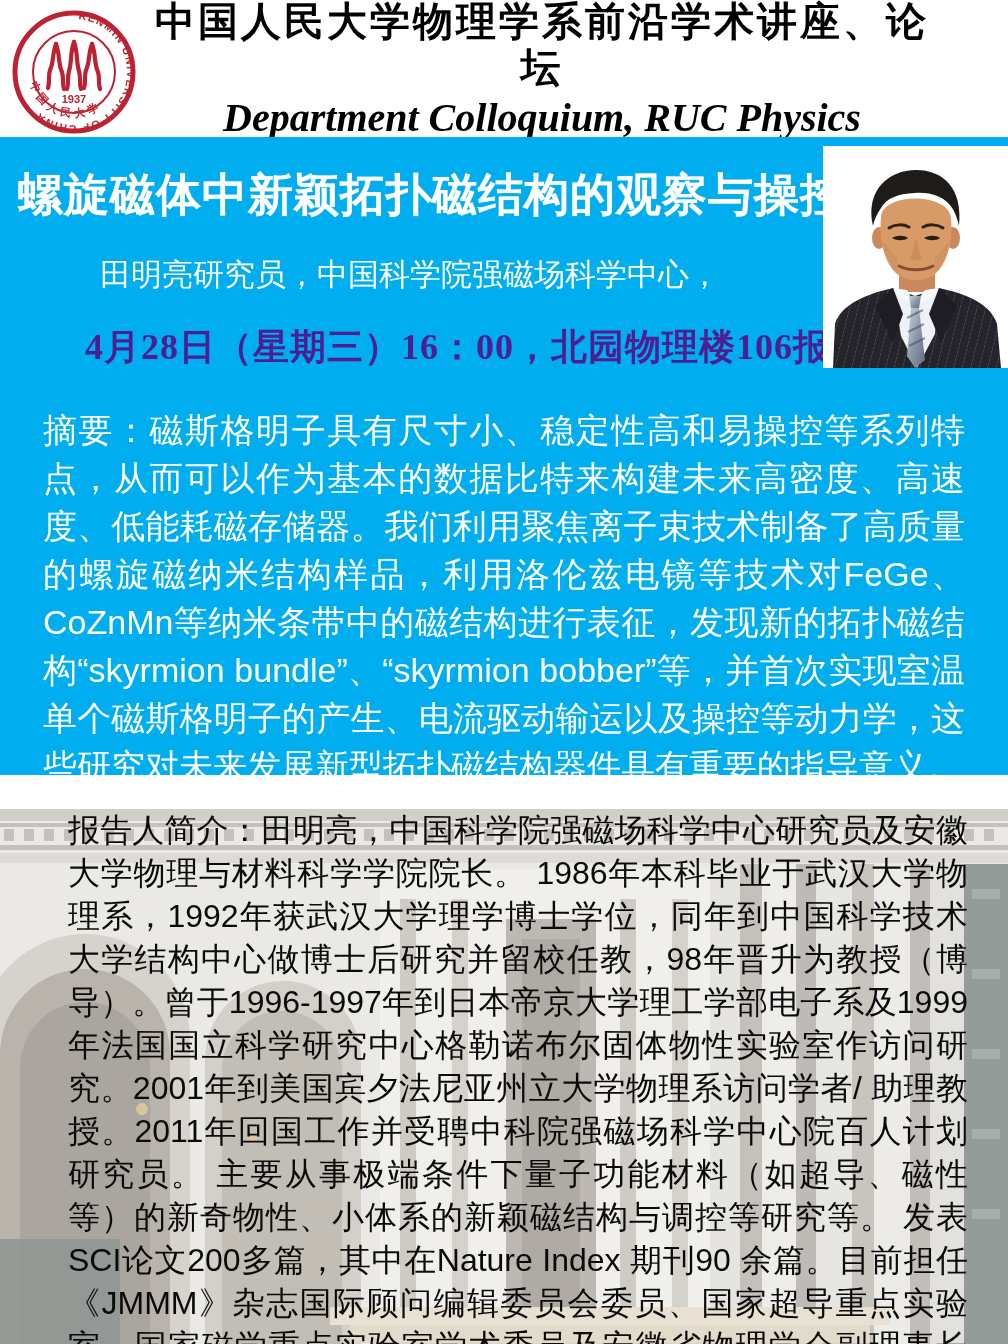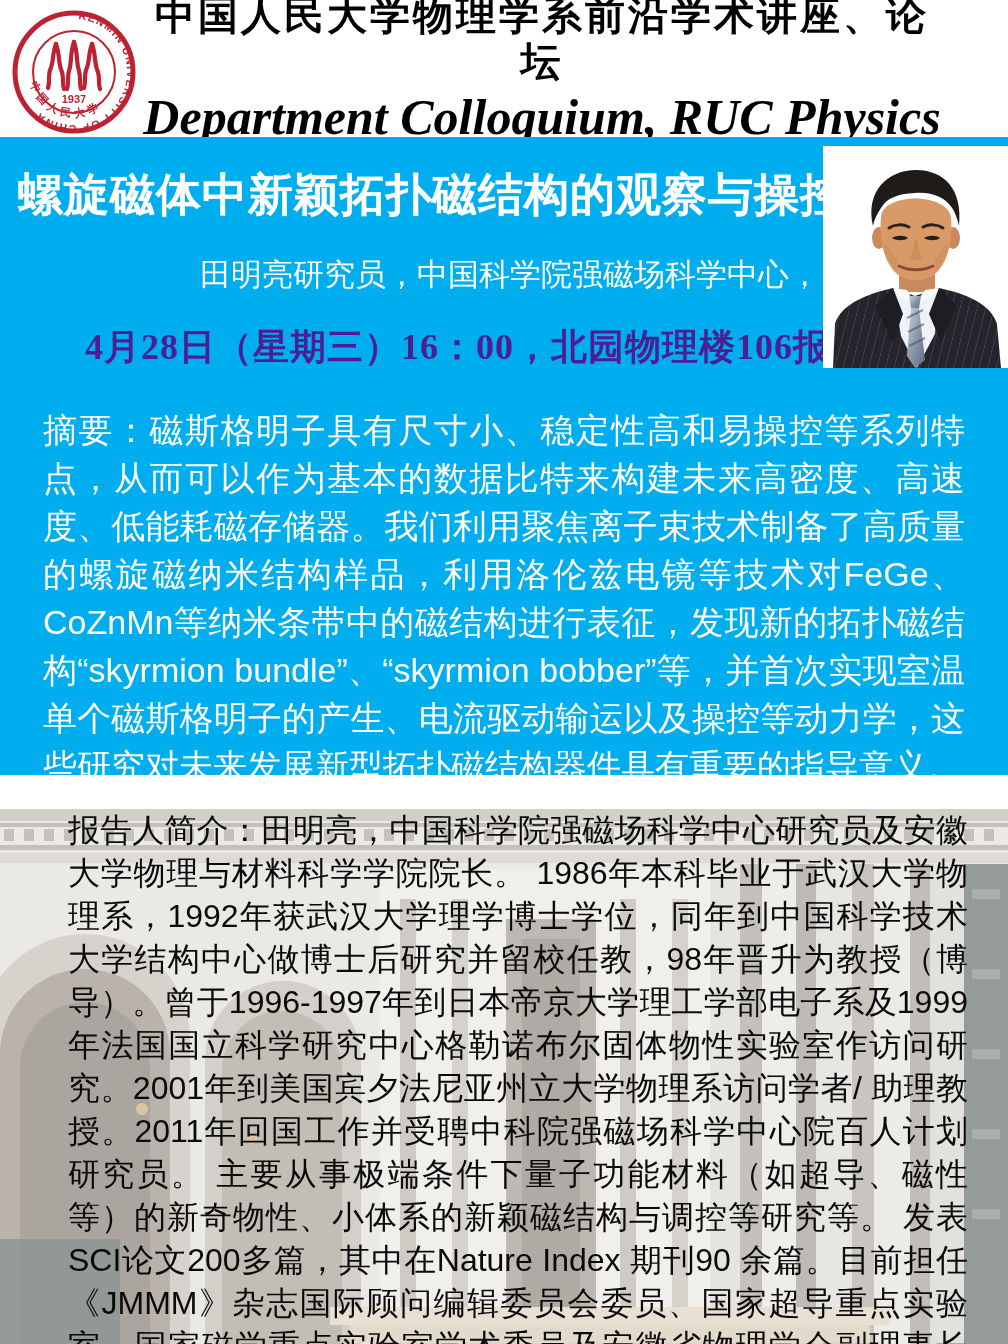--- a/index.html
+++ b/index.html
@@ -12,32 +12,32 @@
 
   
   .header{position:relative;height:137px;background:#ffffff;display:flex;align-items:center;}
   .logo-wrap{flex:0 0 auto;margin:6px 0 0 12px;width:124px;height:124px;}
   .header-titles{flex:1 1 auto;text-align:center;padding-right:60px;}
   .header-title-cn{
     font-weight:bold;color:#000;font-size:40px;letter-spacing:3px;line-height:1.15;
     font-family:"Liberation Sans","DejaVu Sans",sans-serif;
   }
   .header-title-en{
-    font-weight:bold;font-style:italic;color:#000;font-size:50px;line-height:1.1;margin-top:6px;
+    font-weight:bold;font-style:italic;color:#000;font-size:40px;line-height:1.1;margin-top:6px;
     font-family:"Liberation Serif","DejaVu Serif",serif;
   }
 
   
   .banner{position:relative;height:638px;background:#00adee;color:#fff;}
   .talk-title{
     padding:28px 0 0 18px;font-size:45px;font-weight:bold;letter-spacing:1px;
     text-shadow:0 0 1px rgba(255,255,255,.6);
   }
   .speaker-block{
-    width:820px;text-align:right;margin-top:28px;line-height:44px;font-size:31px;
+    width:820px;text-align:center;margin-top:28px;line-height:44px;font-size:31px;
     font-family:"Liberation Serif","DejaVu Serif",serif;
   }
   .datetime-line{
     margin:26px 0 0 85px;font-size:36px;color:#4c1d95;font-weight:bold;
     font-family:"Liberation Serif","DejaVu Serif",serif;letter-spacing:1px;
   }
   .abstract-text{
     margin:34px 43px 0 43px;font-size:34px;line-height:48px;color:#fff;
     text-align:justify;text-justify:inter-ideograph;
   }

